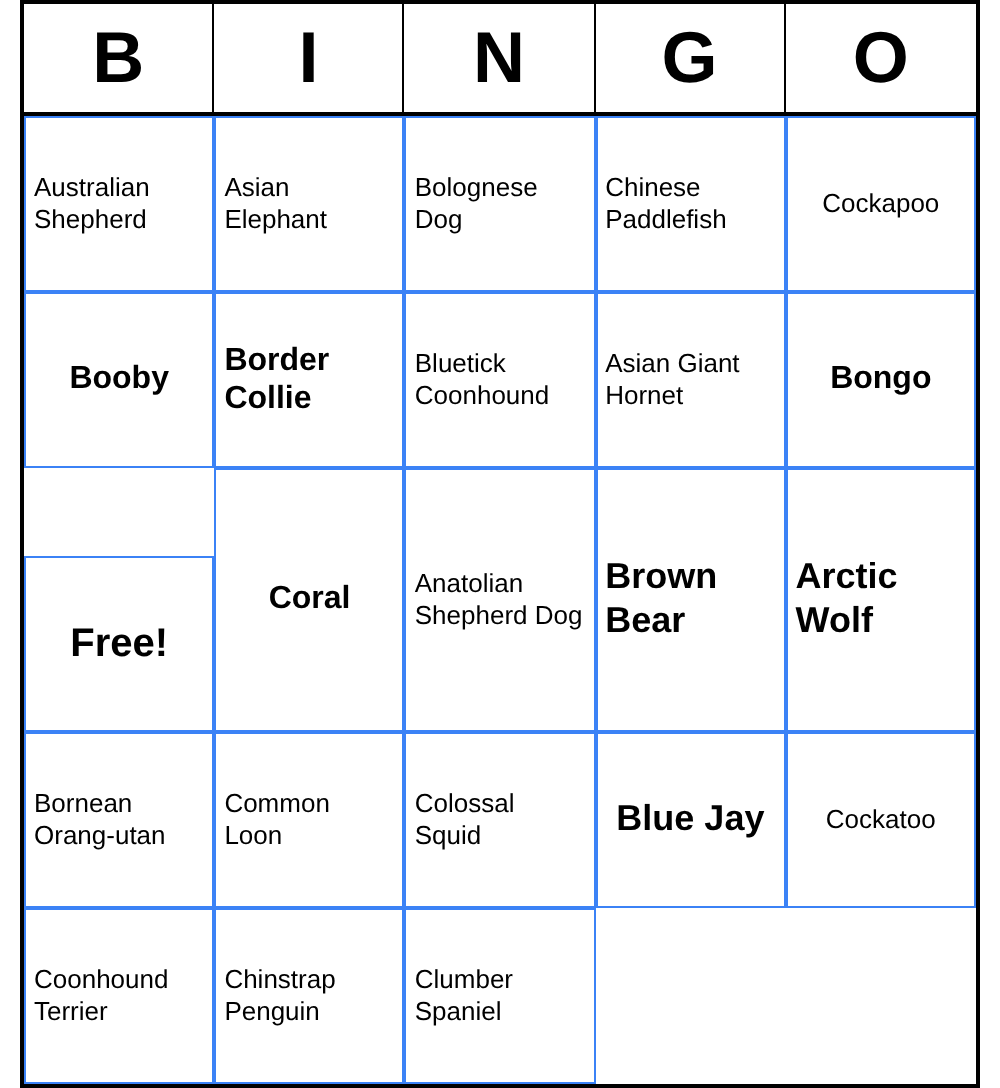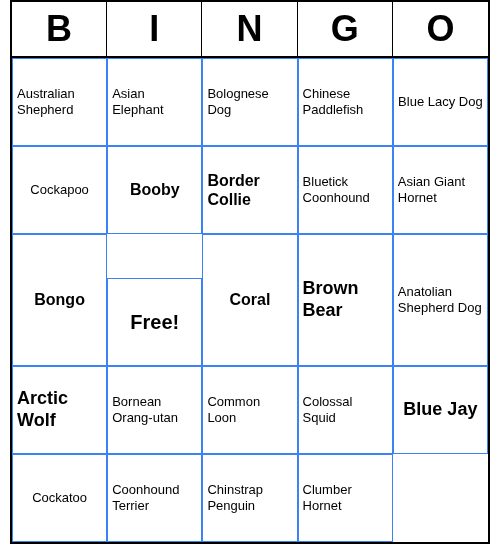--- a/index.html
+++ b/index.html
@@ -70,34 +70,33 @@
       <div class="bingo-letter">I</div>
       <div class="bingo-letter">N</div>
       <div class="bingo-letter">G</div>
       <div class="bingo-letter">O</div>
     </div>
   <div class="bingo-grid">
   <div class="bingo-cell">Australian Shepherd</div>
       <div class="bingo-cell">Asian Elephant</div>
       <div class="bingo-cell">Bolognese Dog</div>
       <div class="bingo-cell">Chinese Paddlefish</div>
-      <div class="bingo-cell">Blue Lacy Dog</div>
       <div class="bingo-cell">Cockapoo</div>
       <div class="bingo-cell bold">Booby</div>
       <div class="bingo-cell bold">Border Collie</div>
       <div class="bingo-cell">Bluetick Coonhound</div>
       <div class="bingo-cell">Asian Giant Hornet</div>
       <div class="bingo-cell bold">Bongo</div>
       <div class="bingo-cell free">Free!</div>
       <div class="bingo-cell bold">Coral</div>
+      <div class="bingo-cell">Anatolian Shepherd Dog</div>
       <div class="bingo-cell large-bold">Brown Bear</div>
-      <div class="bingo-cell">Anatolian Shepherd Dog</div>
       <div class="bingo-cell large-bold">Arctic Wolf</div>
       <div class="bingo-cell">Bornean Orang-utan</div>
       <div class="bingo-cell">Common Loon</div>
       <div class="bingo-cell">Colossal Squid</div>
       <div class="bingo-cell large-bold">Blue Jay</div>
       <div class="bingo-cell">Cockatoo</div>
       <div class="bingo-cell">Coonhound Terrier</div>
       <div class="bingo-cell">Chinstrap Penguin</div>
-      <div class="bingo-cell">Clumber Hornet</div>
+      <div class="bingo-cell">Clumber Spaniel</div>
     </div>
 </div>
 
 </body></html>

